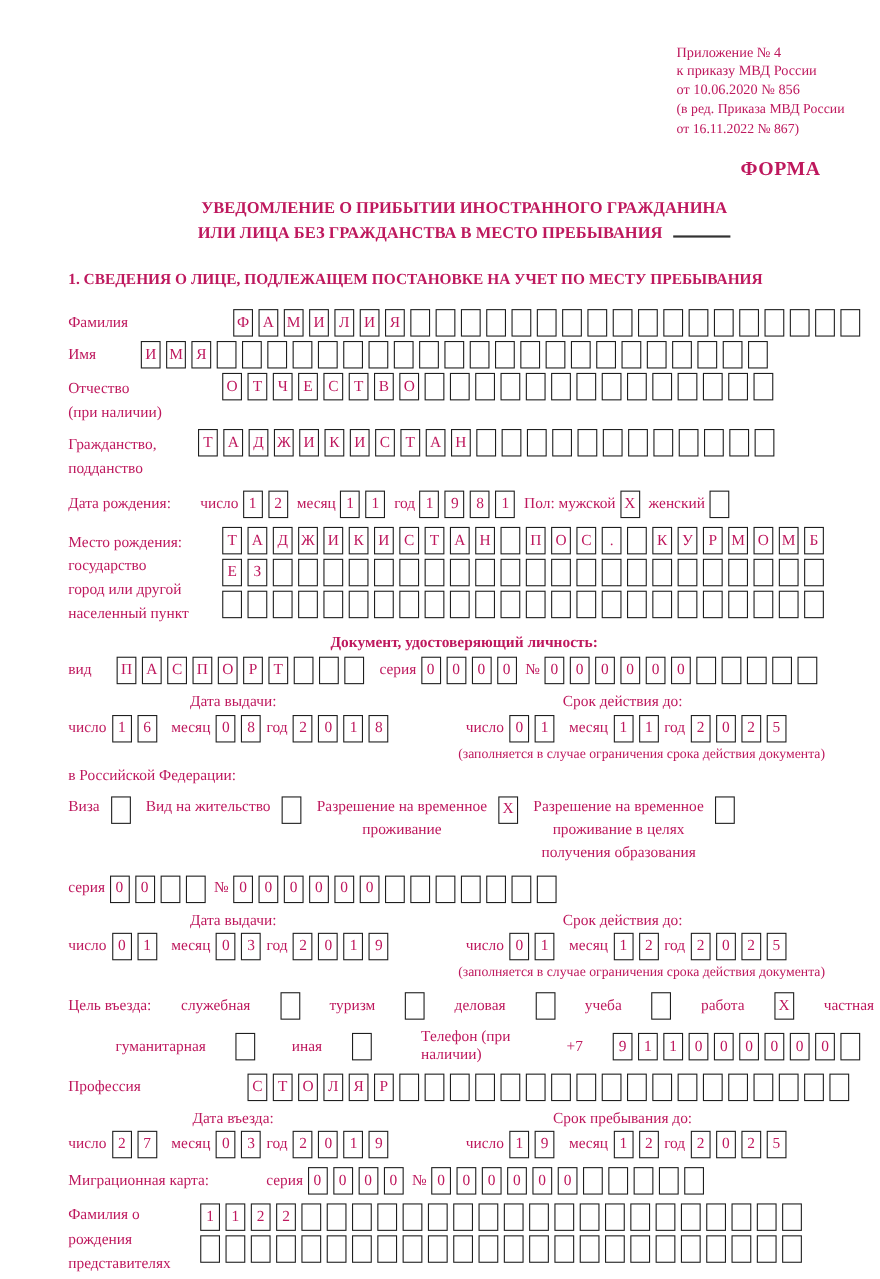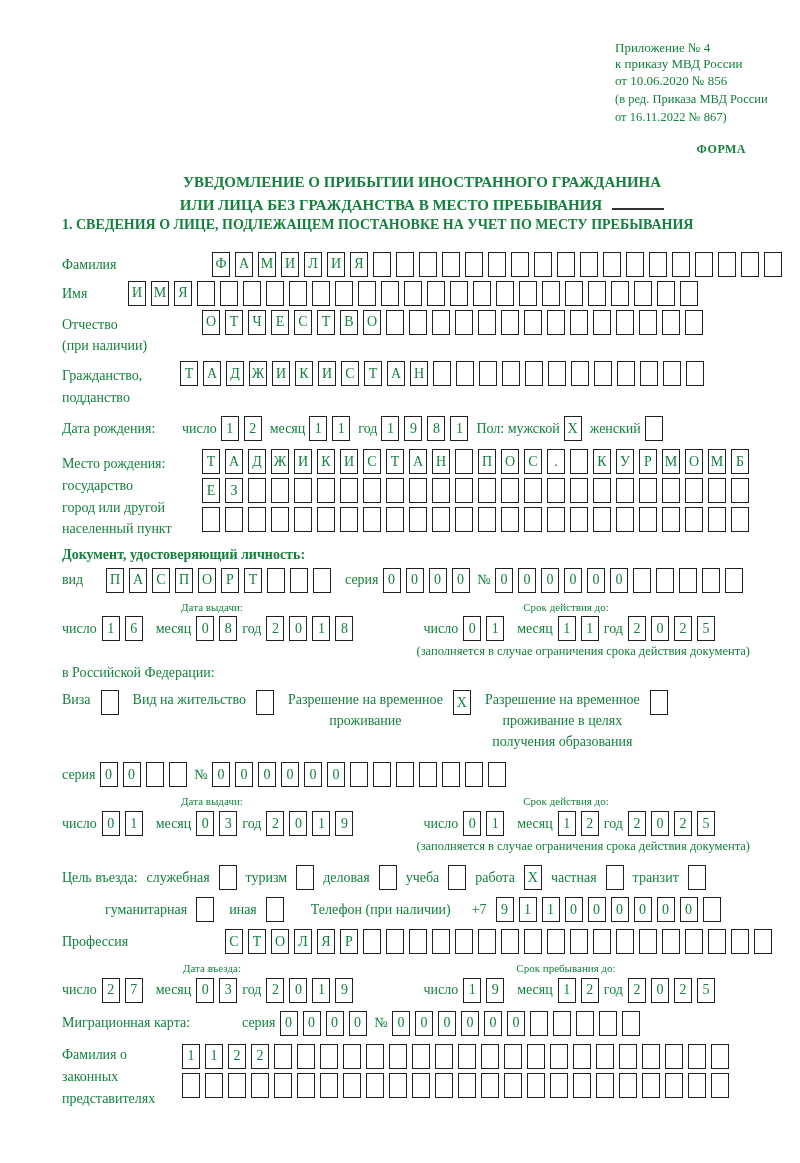--- a/index.html
+++ b/index.html
@@ -1,58 +1,58 @@
 <!DOCTYPE html>
 <html><head>
 <meta charset="utf-8">
 <style>
   html,body{margin:0;padding:0;background:#fff;}
   .page{
     width:800px;height:1163px;box-sizing:border-box;
     padding:40px 18px 10px 62px;
     font-family:"Liberation Serif","DejaVu Serif",serif;
-    color:#15803d;background:#fff;overflow:hidden;font-size:14px;line-height:1.25;
+    color:#be185d;background:#fff;overflow:hidden;font-size:14px;line-height:1.25;
   }
   .annex{margin-left:553px;font-size:13px;}
   .annex div{white-space:nowrap;}
   .annex .amend{font-size:12.5px;margin-top:3px;}
-  .forma{text-align:right;font-weight:bold;font-size:12px;margin:16px 36px 0 0;letter-spacing:.5px;}
+  .forma{text-align:right;font-weight:bold;font-size:18px;margin:16px 36px 0 0;letter-spacing:.5px;}
   .title{text-align:center;font-weight:bold;font-size:15px;margin-top:14px;line-height:1.5;}
   .title .uline{display:inline-block;width:52px;border-bottom:2px solid #333;margin-left:10px;}
-  .section-title{font-weight:bold;font-size:14px;}
+  .section-title{font-weight:bold;font-size:14px;margin-top:22px;}
 
   .row{display:flex;align-items:flex-start;margin-top:4px;}
   .rowc{display:flex;align-items:center;margin-top:4px;flex-wrap:nowrap;}
   .lbl{flex:none;padding-top:4px;}
   .lbl2 div{line-height:1.55;}
   .w66{width:66px;} .w140{width:140px;} .w118{width:118px;} .w115{width:115px;} .w55{width:44px;}
   .boxes{display:flex;gap:5px;flex:none;}
   .cell{
     box-sizing:border-box;flex:none;width:18px;height:25px;border:1.7px solid #1f1f1f;
     display:inline-flex;align-items:center;justify-content:center;
     font-size:14px;background:#fff;
   }
   .stack .boxes{margin-top:4px;}
   .stack .boxes:first-child{margin-top:0;}
   .mini{flex:none;padding:0 4px 0 8px;}
   .mini:first-of-type{padding-left:0;}
-  .dhead{display:flex;font-size:11px;margin-top:8px;}
+  .dhead{display:flex;font-size:14px;margin-top:8px;}
   .dhead .h1{width:300px;text-align:center;flex:none;}
   .dhead .h2{width:360px;text-align:center;flex:none;margin-left:24px;}
   .dates{display:flex;align-items:center;margin-top:2px;}
   .dgroup{display:flex;align-items:center;gap:5px;}
   .dgroup .boxes{gap:5px;}
   .dgroup.right{margin-left:70px;}
   .note-right{font-size:12.5px;text-align:right;padding-right:32px;margin-top:3px;}
   .intro{margin-top:10px;}
   .opts{display:flex;align-items:flex-start;margin-top:8px;gap:14px;}
   .opt{display:flex;align-items:flex-start;gap:10px;}
   .opt .olbl{text-align:center;line-height:1.5;}
   .opt .cell{margin-top:1px;}
-  .purpose{display:flex;align-items:center;gap:9px;margin-top:10px;flex-wrap:nowrap;}
+  .purpose{display:flex;align-items:center;gap:27px;margin-top:10px;flex-wrap:nowrap;}
   .purpose .plbl{flex:none;}
   .indent2{margin-left:43px;margin-top:7px;}
   .rep{display:flex;margin-top:8px;}
   .rep .replbl{width:120px;flex:none;line-height:1.6;}
 </style>
 </head>
 <body>
 
 <div class="page">
 
@@ -305,21 +305,21 @@
           <span class="cell"></span>
           <span class="cell"></span>
           <span class="cell"></span>
           <span class="cell"></span>
           <span class="cell"></span>
           <span class="cell"></span>
         </div>
     </div>
   </div>
 
-  <div style="text-align:left;font-weight:bold;margin-top:6px;">Документ, удостоверяющий личность:</div>
+  <div style="text-align:center;font-weight:bold;margin-top:6px;">Документ, удостоверяющий личность:</div>
 
   <div class="rowc">
     <span class="lbl w55" style="padding-top:0;">вид</span>
     <div class="boxes">
         <span class="cell">П</span>
         <span class="cell">А</span>
         <span class="cell">С</span>
         <span class="cell">П</span>
         <span class="cell">О</span>
         <span class="cell">Р</span>
@@ -632,21 +632,21 @@
         <span class="cell"></span>
         <span class="cell"></span>
         <span class="cell"></span>
         <span class="cell"></span>
       </div>
   </div>
 
   <div class="rep">
     <div class="replbl">
       <div>Фамилия о</div>
-      <div>законных</div>
+      <div>рождения</div>
       <div>представителях</div>
 
     </div>
     <div class="stack">
       <div class="boxes">
           <span class="cell">1</span>
           <span class="cell">1</span>
           <span class="cell">2</span>
           <span class="cell">2</span>
           <span class="cell"></span>

